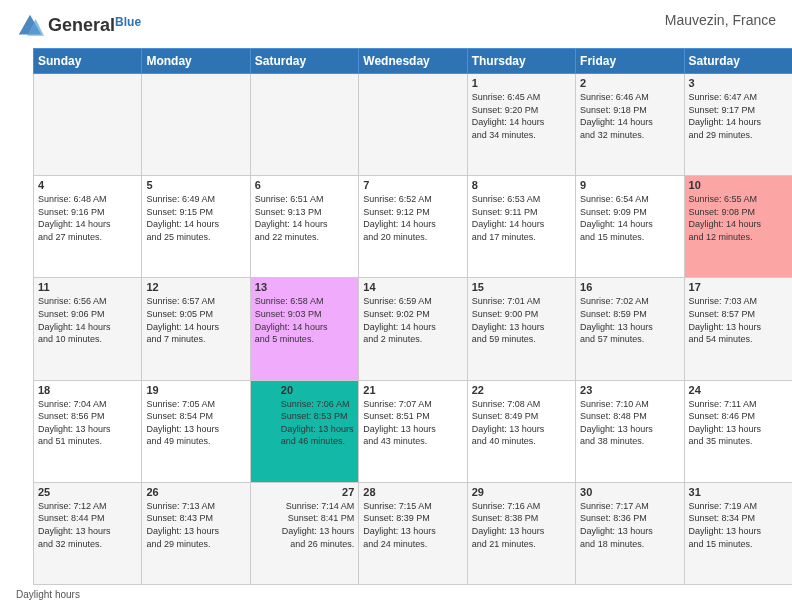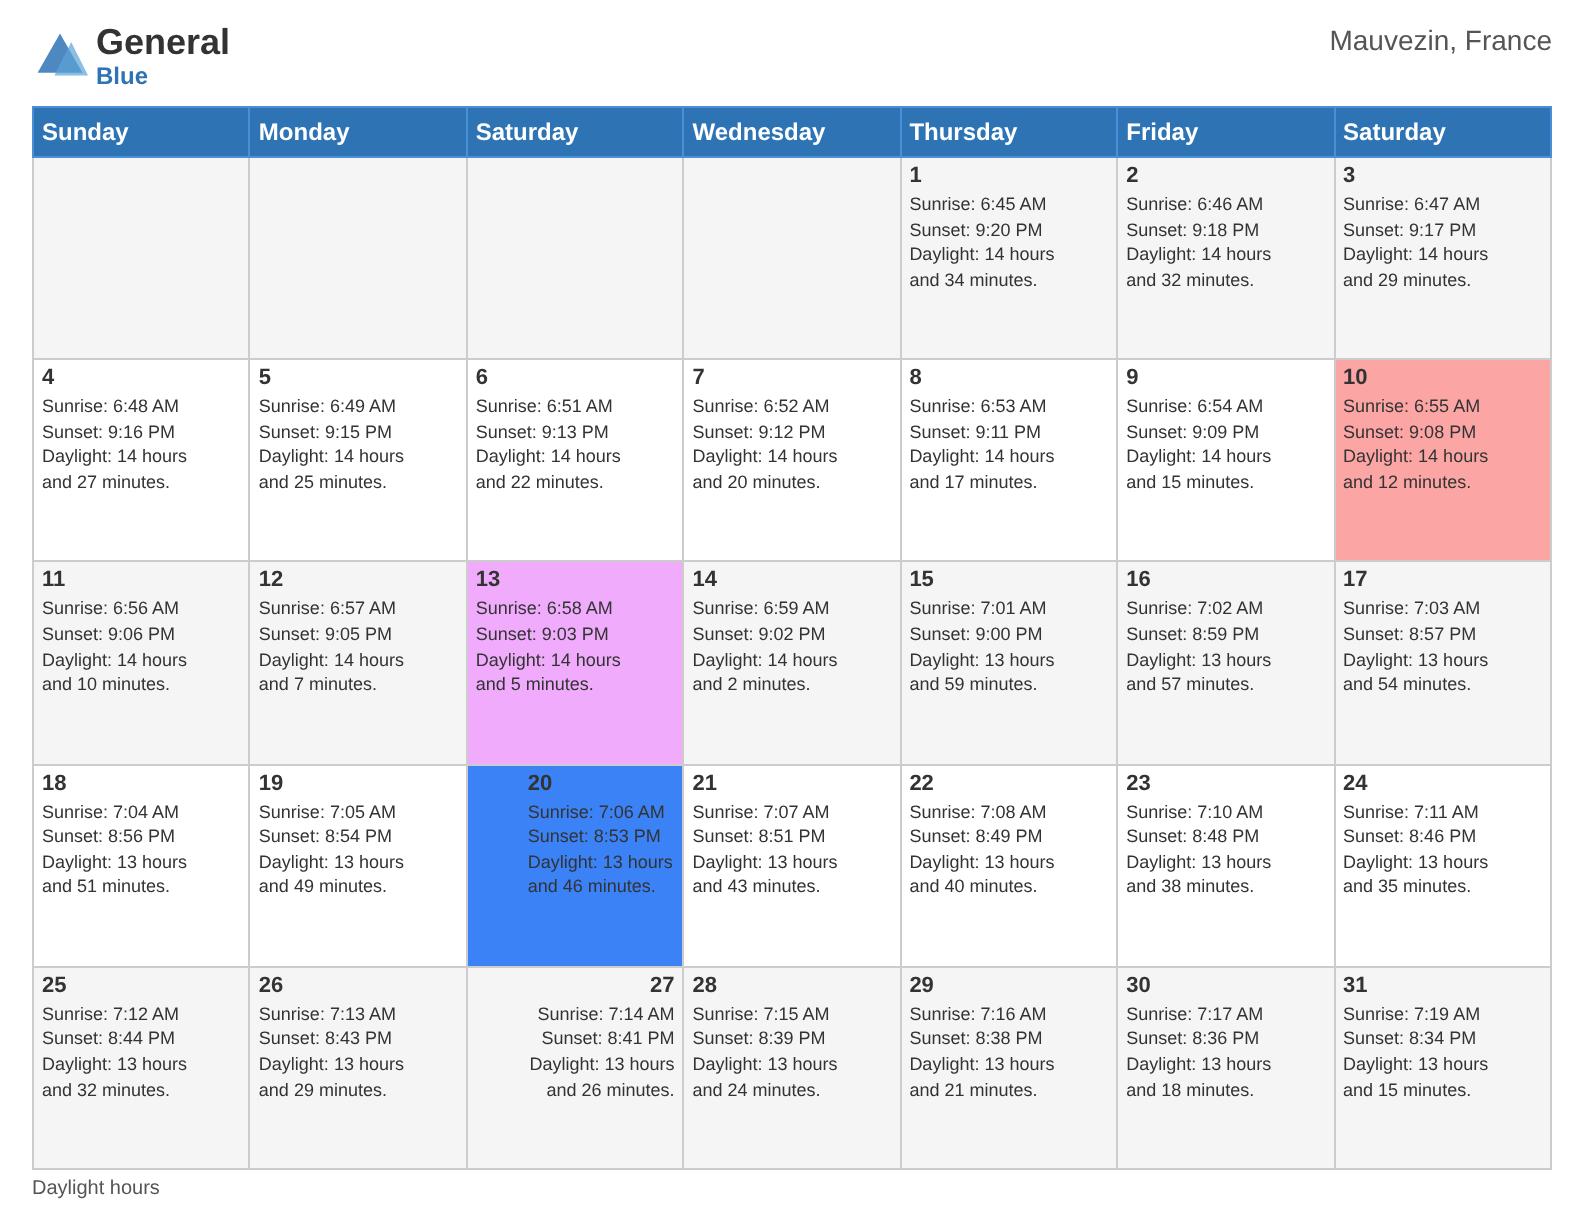--- a/index.html
+++ b/index.html
@@ -23,21 +23,21 @@
       align-items: flex-start;
       margin-bottom: 8px;
     }
     .logo {
       display: flex;
       align-items: center;
       gap: 4px;
     }
     .logo-text {
       display: flex;
-      flex-direction: column;
+      flex-direction: row;
       line-height: 1.1;
     }
     .logo-general {
       font-size: 18px;
       font-weight: bold;
       color: #333;
     }
     .logo-blue {
       font-size: 12px;
       font-weight: bold;
@@ -106,20 +106,21 @@
     }
     .footer {
       margin-top: 4px;
       font-size: 10px;
       color: #555;
       text-align: left;
     }
     table {
       width: 100%;
       border-collapse: collapse;
+      margin-left: 17px;
     }
   </style>
 </head>
 <body>
 
 <div class="page">
   <div class="header">
     <div class="logo">
       <svg class="logo-icon" viewBox="0 0 40 40">
         <polygon points="20,4 36,32 4,32" fill="#2e74b5" opacity="0.85"></polygon>
@@ -228,21 +229,21 @@
         </tr>
         <tr>
           <td style="background: rgb(255, 255, 255);">
             <span class="day-num">18</span>
             <div class="day-info">Sunrise: 7:04 AM<br>Sunset: 8:56 PM<br>Daylight: 13 hours<br>and 51 minutes.</div>
           </td>
           <td style="background: rgb(255, 255, 255);">
             <span class="day-num">19</span>
             <div class="day-info">Sunrise: 7:05 AM<br>Sunset: 8:54 PM<br>Daylight: 13 hours<br>and 49 minutes.</div>
           </td>
-          <td style="background: #3b82f6; padding-left: 30px;">
+          <td style="background: #14b8a6; padding-left: 30px;">
             <span class="day-num">20</span>
             <div class="day-info">Sunrise: 7:06 AM<br>Sunset: 8:53 PM<br>Daylight: 13 hours<br>and 46 minutes.</div>
           </td>
           <td style="background: rgb(255, 255, 255);">
             <span class="day-num">21</span>
             <div class="day-info">Sunrise: 7:07 AM<br>Sunset: 8:51 PM<br>Daylight: 13 hours<br>and 43 minutes.</div>
           </td>
           <td style="background: rgb(255, 255, 255);">
             <span class="day-num">22</span>
             <div class="day-info">Sunrise: 7:08 AM<br>Sunset: 8:49 PM<br>Daylight: 13 hours<br>and 40 minutes.</div>

